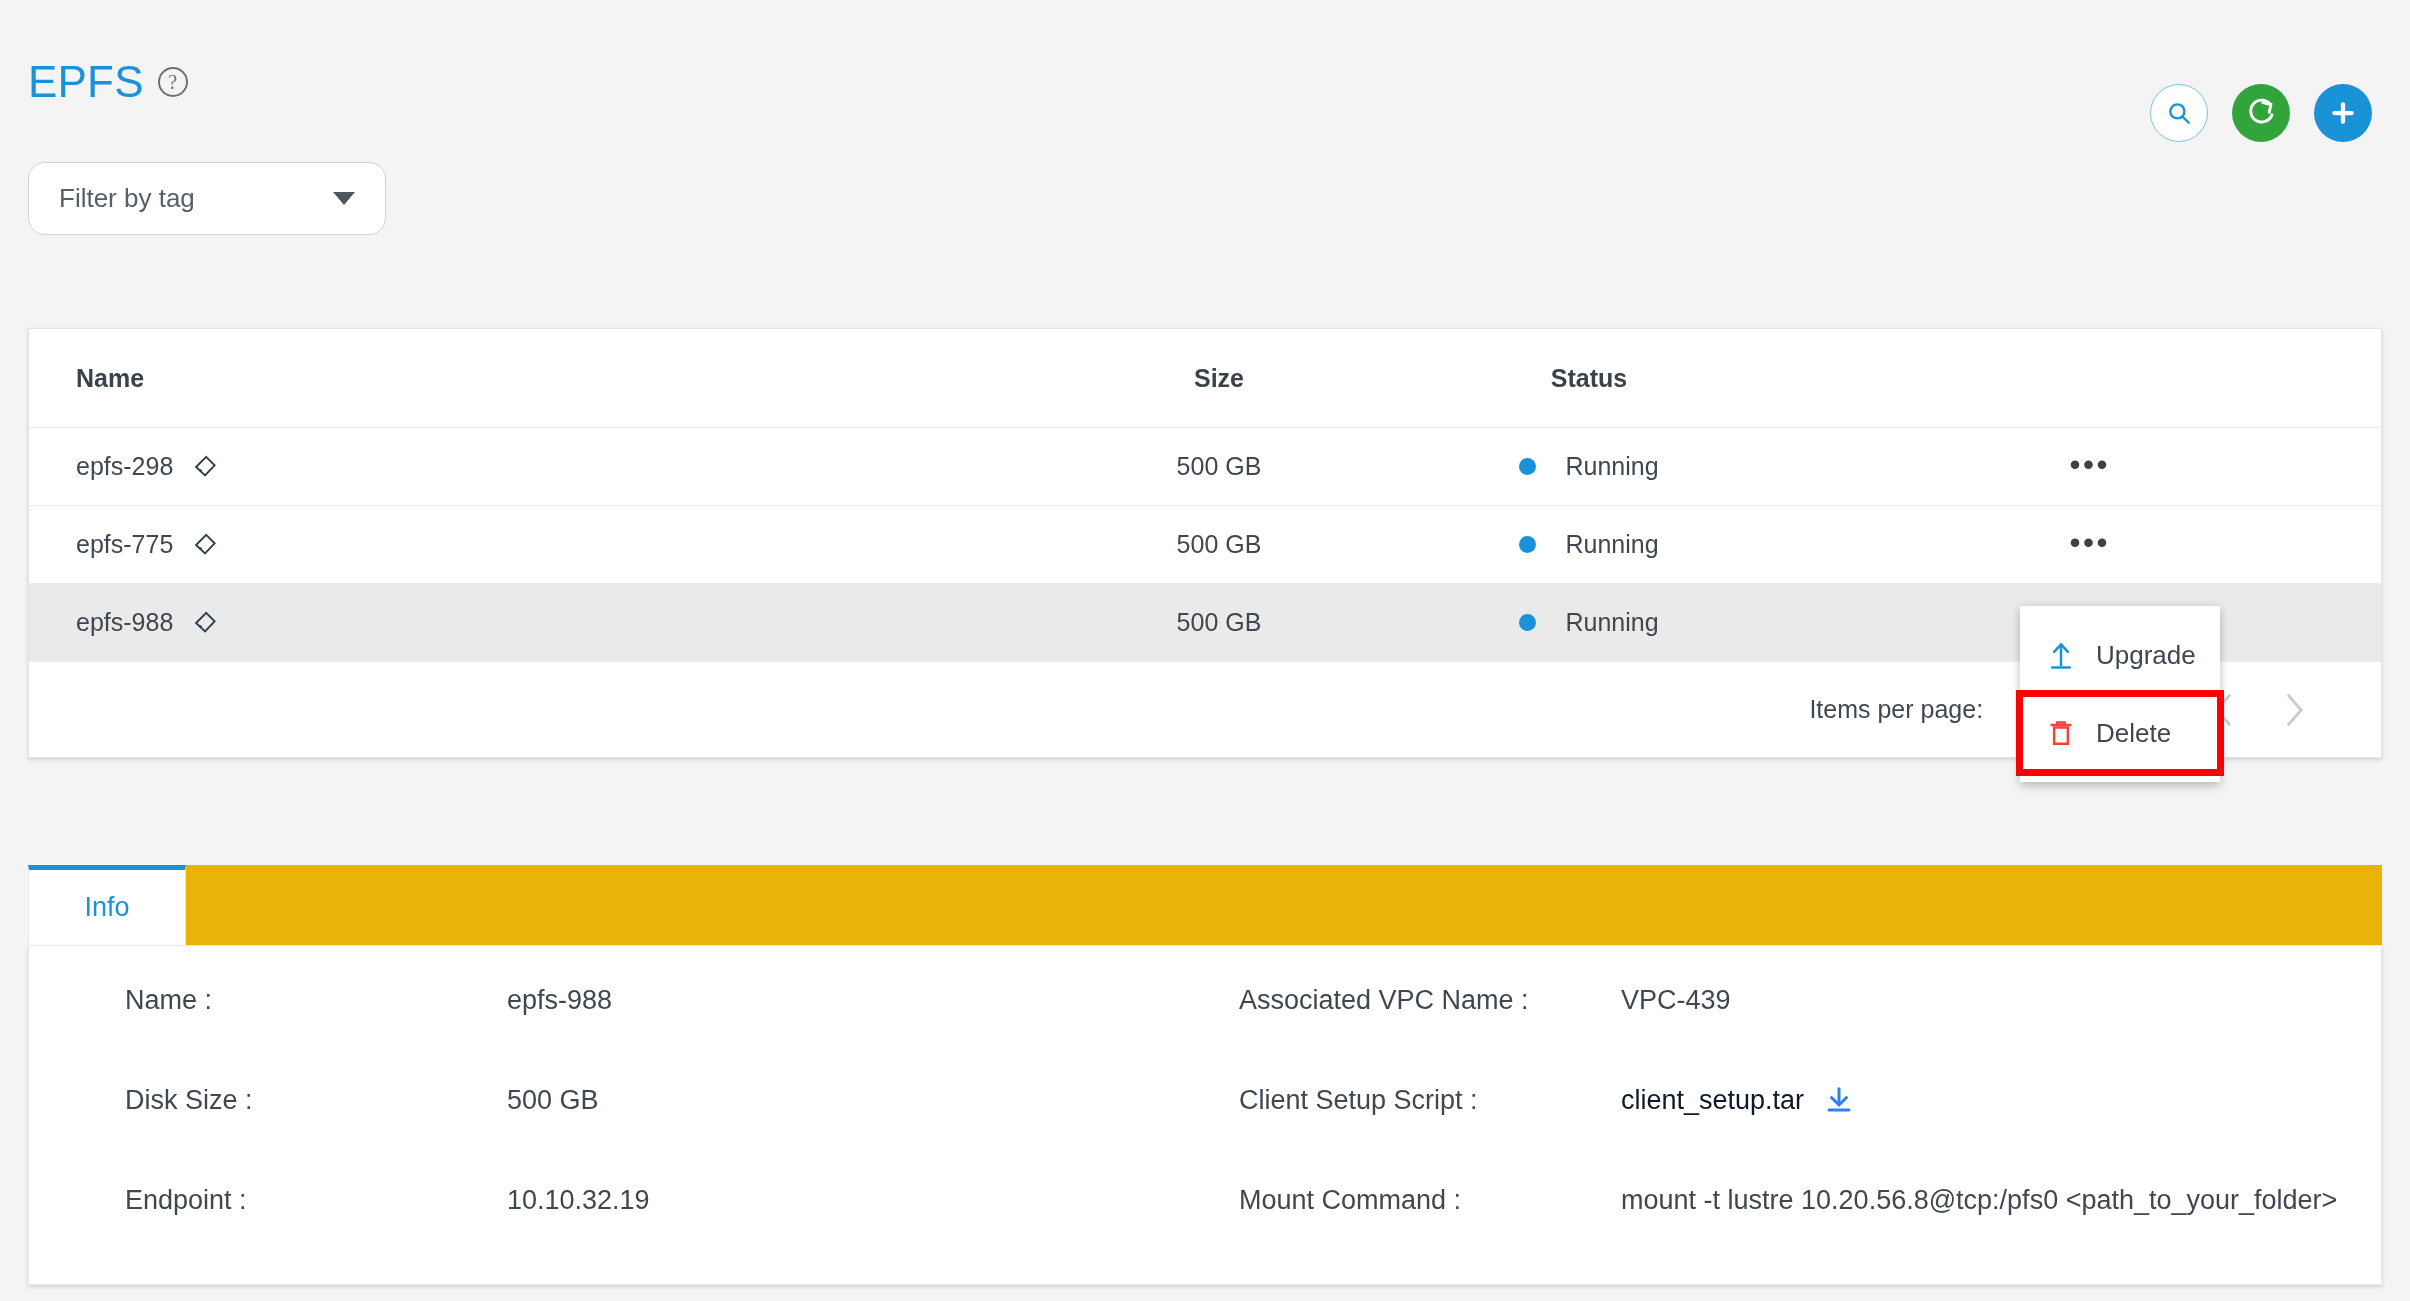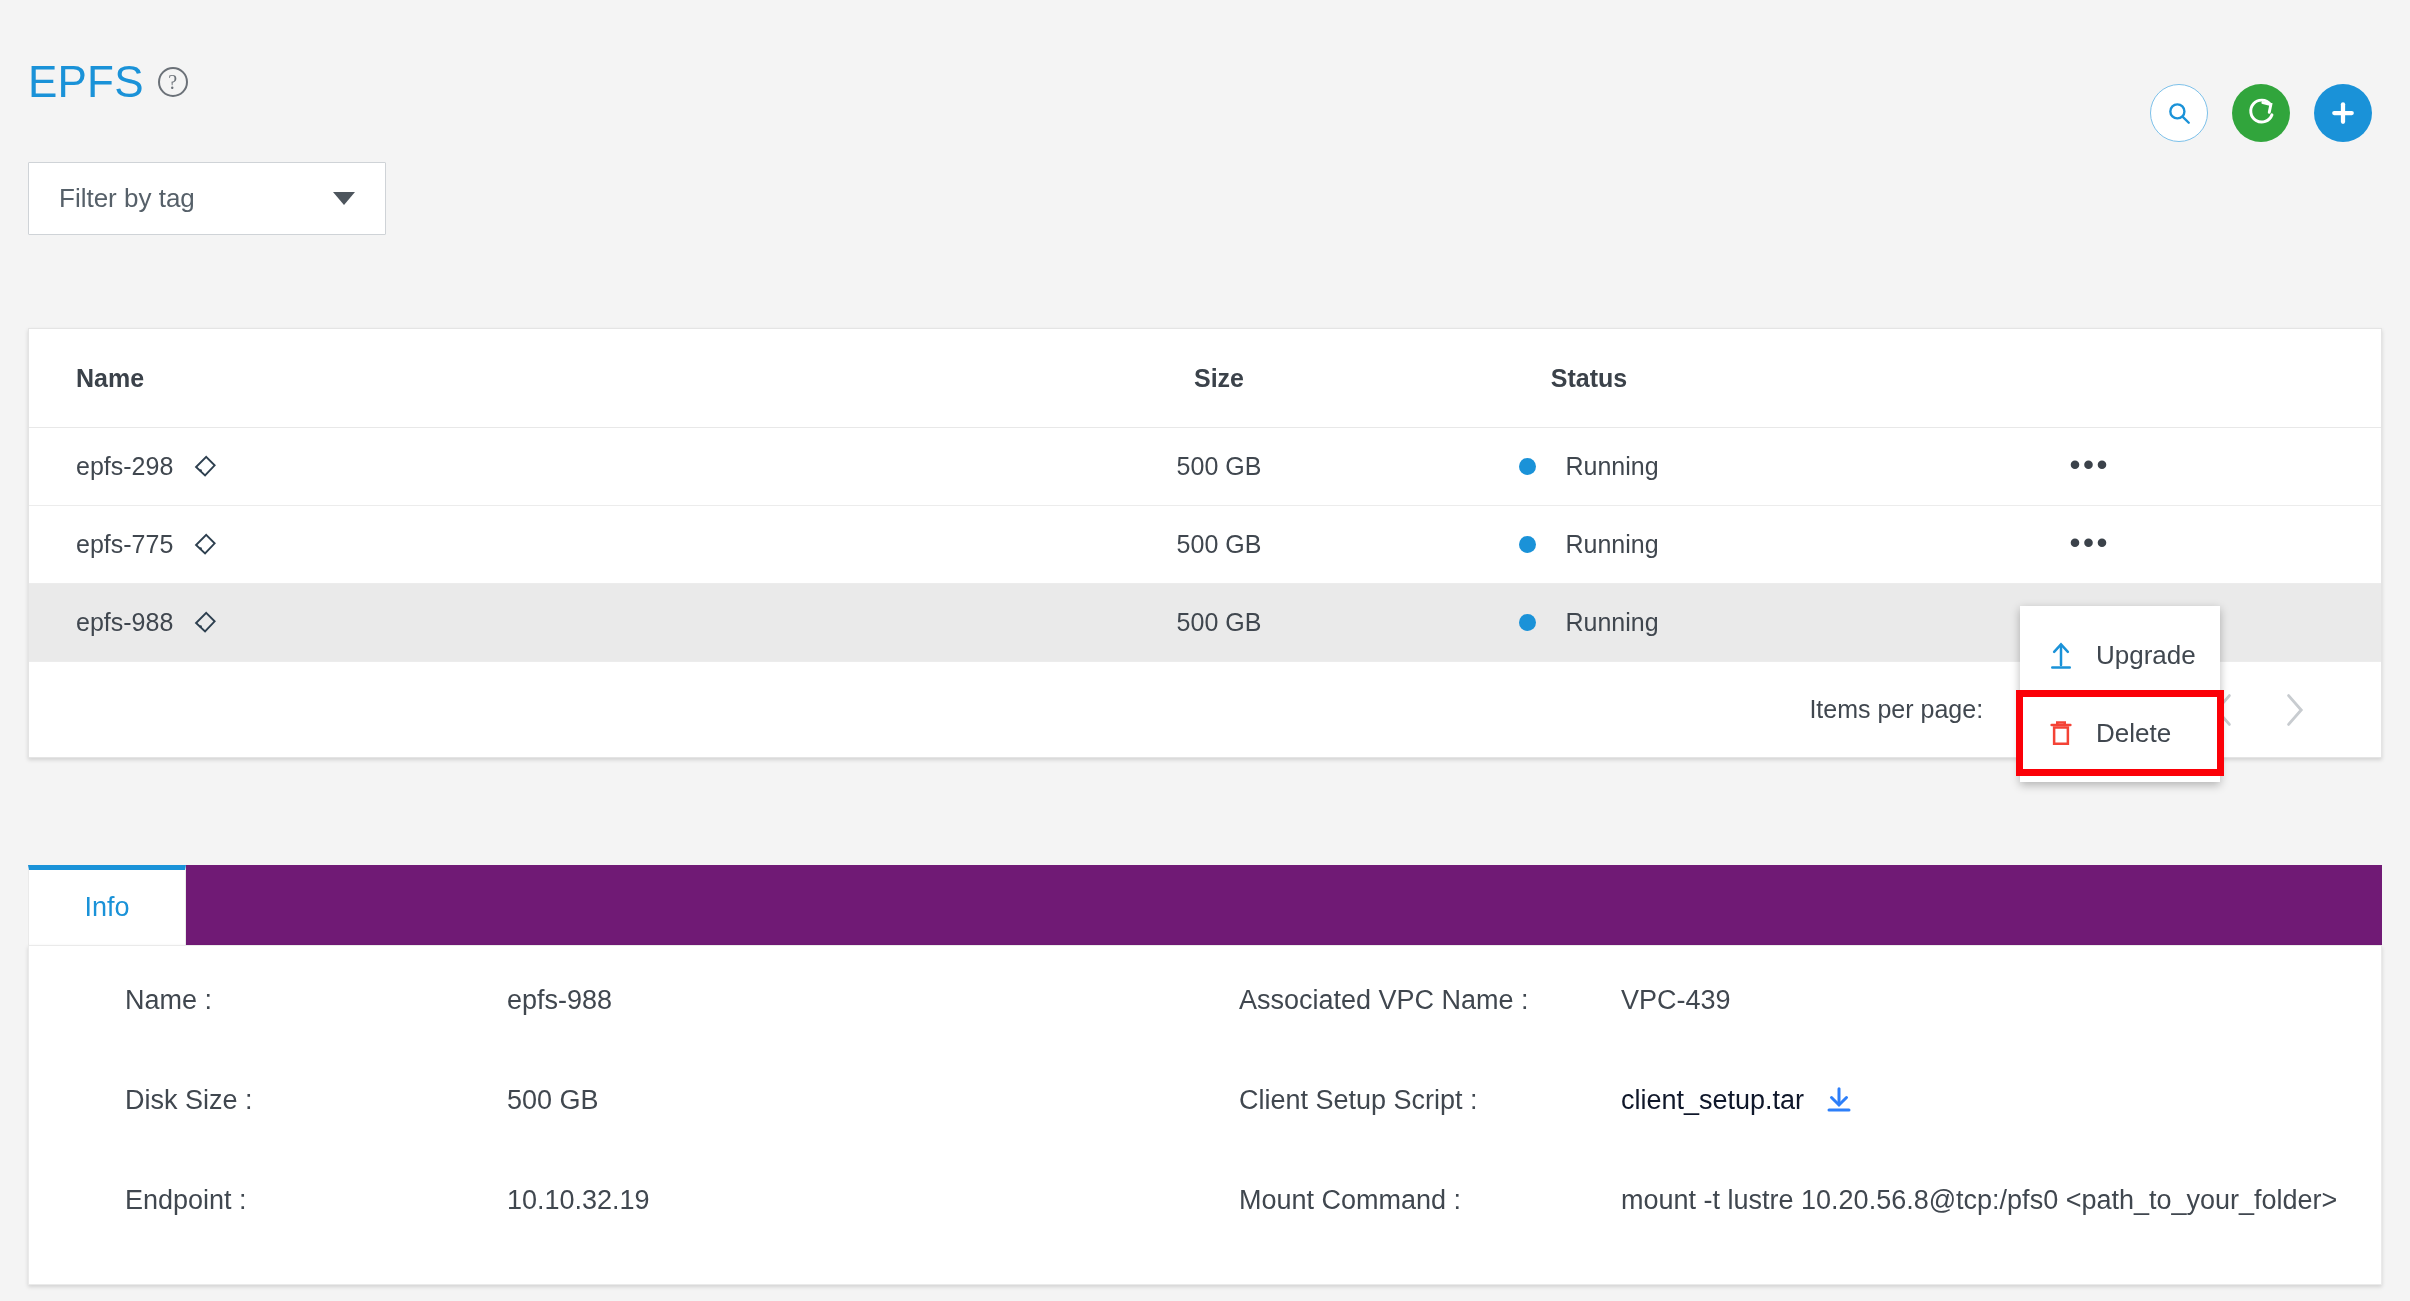--- a/index.html
+++ b/index.html
@@ -42,21 +42,21 @@
     cursor: pointer; border: none;
   }
   .circle-btn.search { background: #ffffff; border: 1.5px solid #7dc1ea; }
   .circle-btn.refresh { background: #31a53c; }
   .circle-btn.add { background: #1a92d8; }
 
   
   .filter-select {
     position: absolute; left: 28px; top: 162px;
     width: 358px; height: 73px;
-    background: #ffffff; border: 1px solid #cfd3d7; border-radius: 1px;
+    background: #ffffff; border: 1px solid #cfd3d7; border-radius: 17px;
     display: flex; align-items: center; padding: 0 30px;
     cursor: pointer;
   }
   .filter-label { font-size: 26px; color: #566069; flex: 1; }
   .caret-down {
     width: 0; height: 0;
     border-left: 11px solid transparent; border-right: 11px solid transparent;
     border-top: 13px solid #4d555d;
   }
 
@@ -125,21 +125,21 @@
   }
   .menu-item.highlighted {
     outline: 7px solid #fb0007; outline-offset: -3px;
     position: relative; z-index: 2; background: #ffffff;
   }
 
   
   .tabstrip {
     position: absolute; left: 28px; top: 865px;
     width: 2354px; height: 80px;
-    background: #701a75;
+    background: #eab308;
     display: flex; align-items: flex-end;
   }
   .tab {
     width: 158px; height: 80px; background: #ffffff;
     border-top: 5px solid #1a92d8;
     display: flex; align-items: center; justify-content: center;
     font-size: 27px; color: #1a92d8; cursor: pointer;
     border-left: 1px solid #eaeaea; border-right: 1px solid #eaeaea;
   }
   .detail-card {

